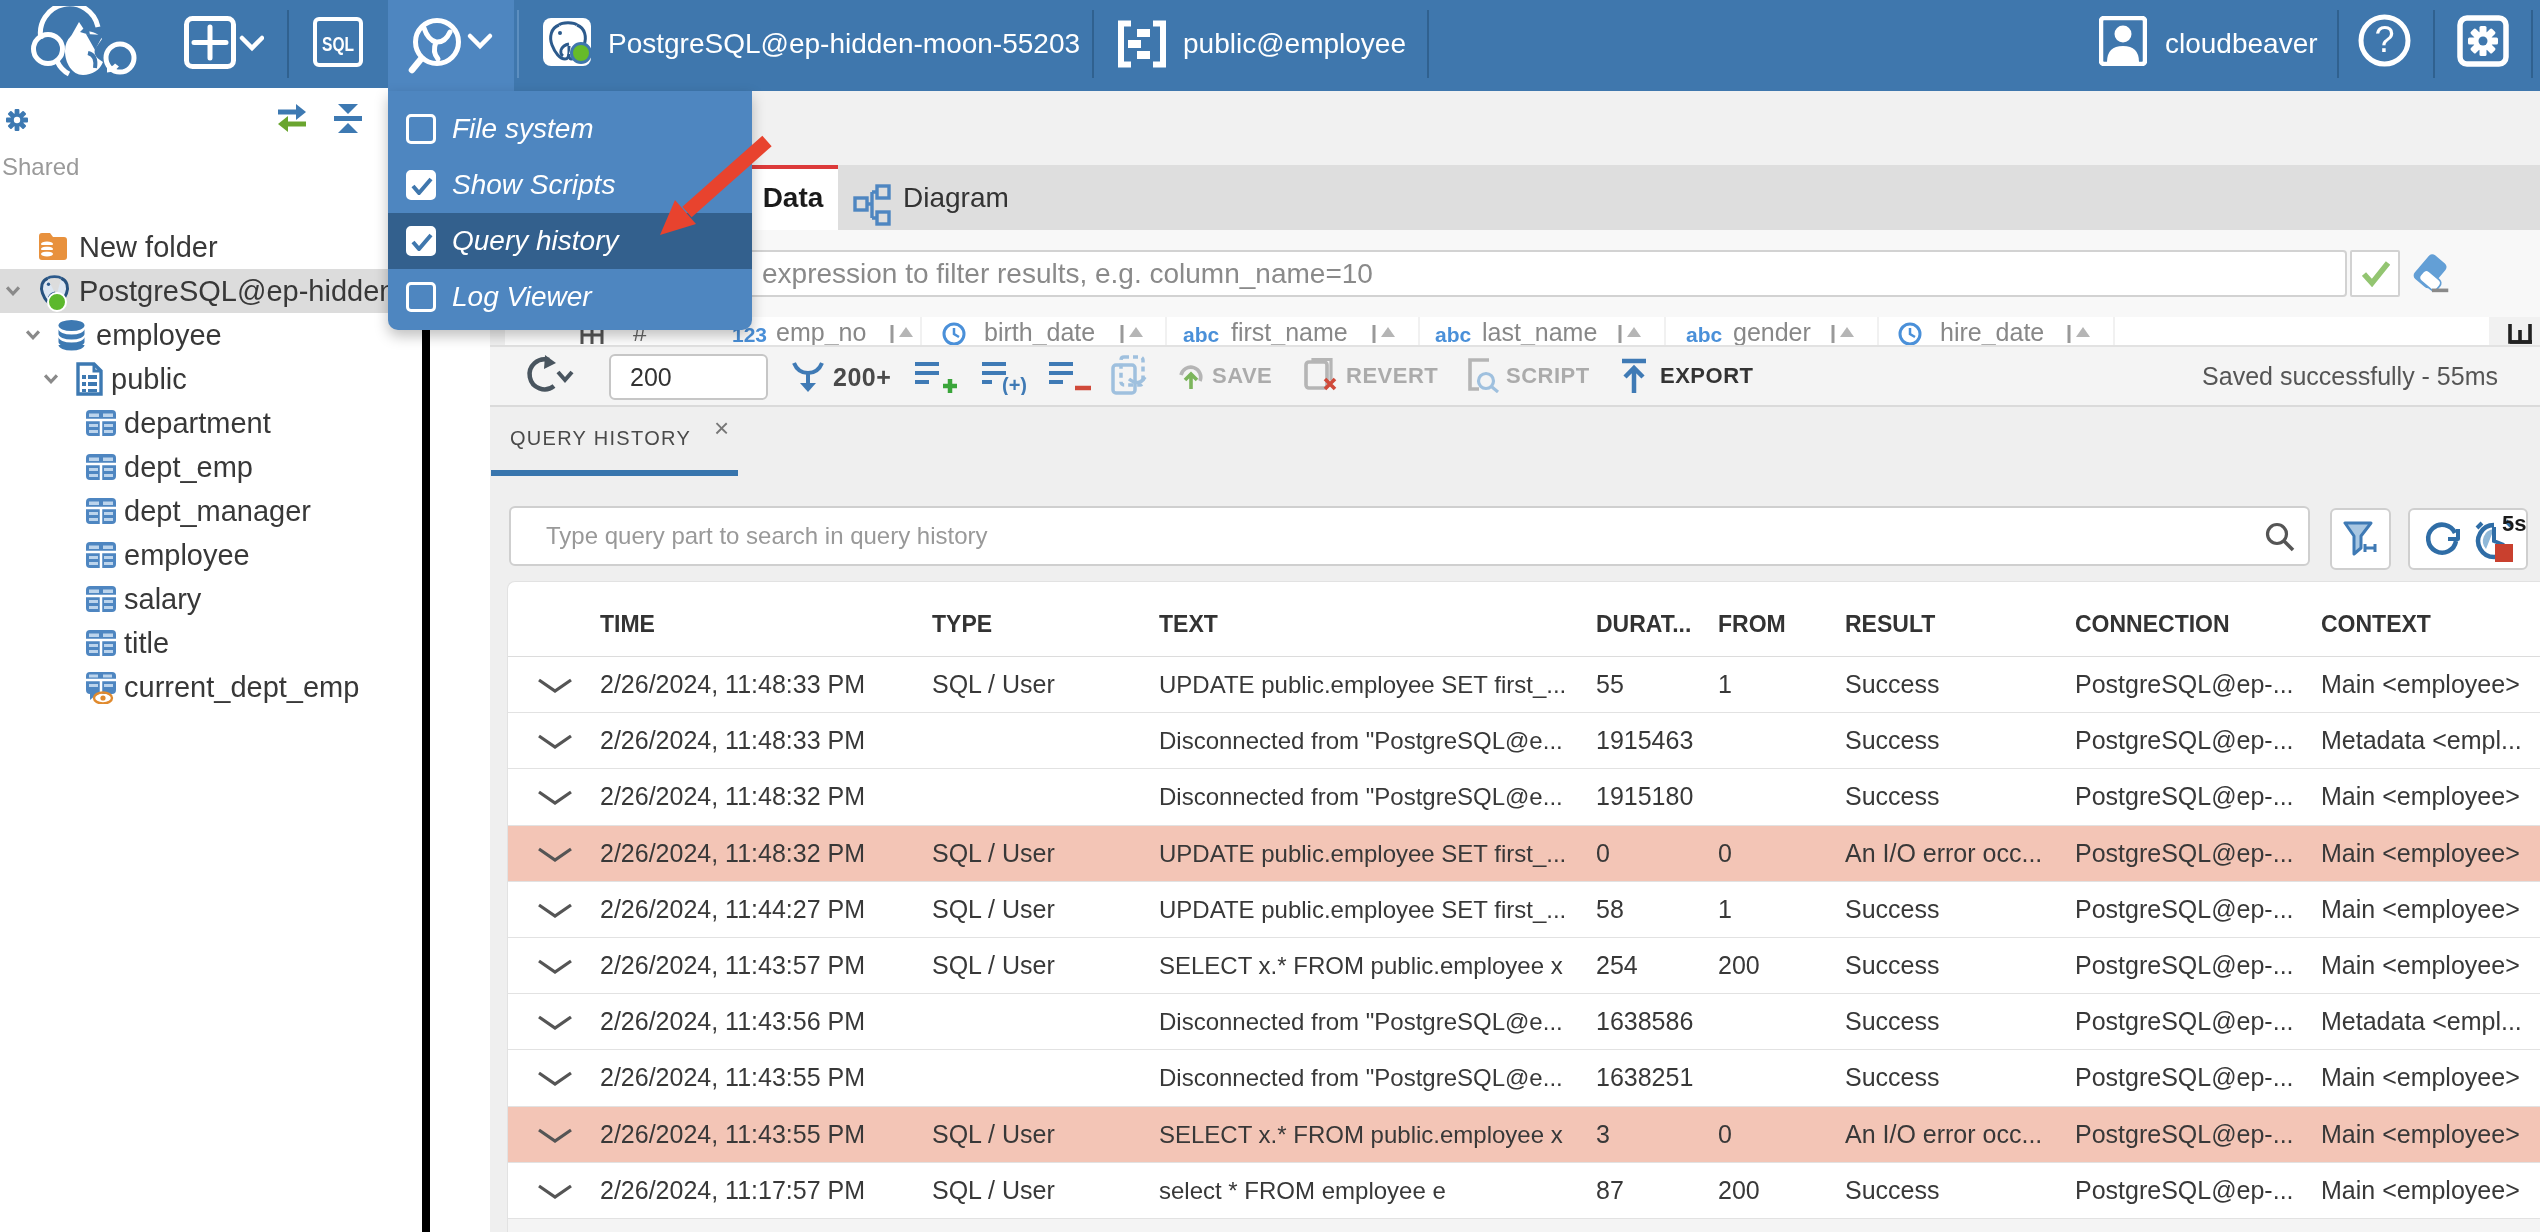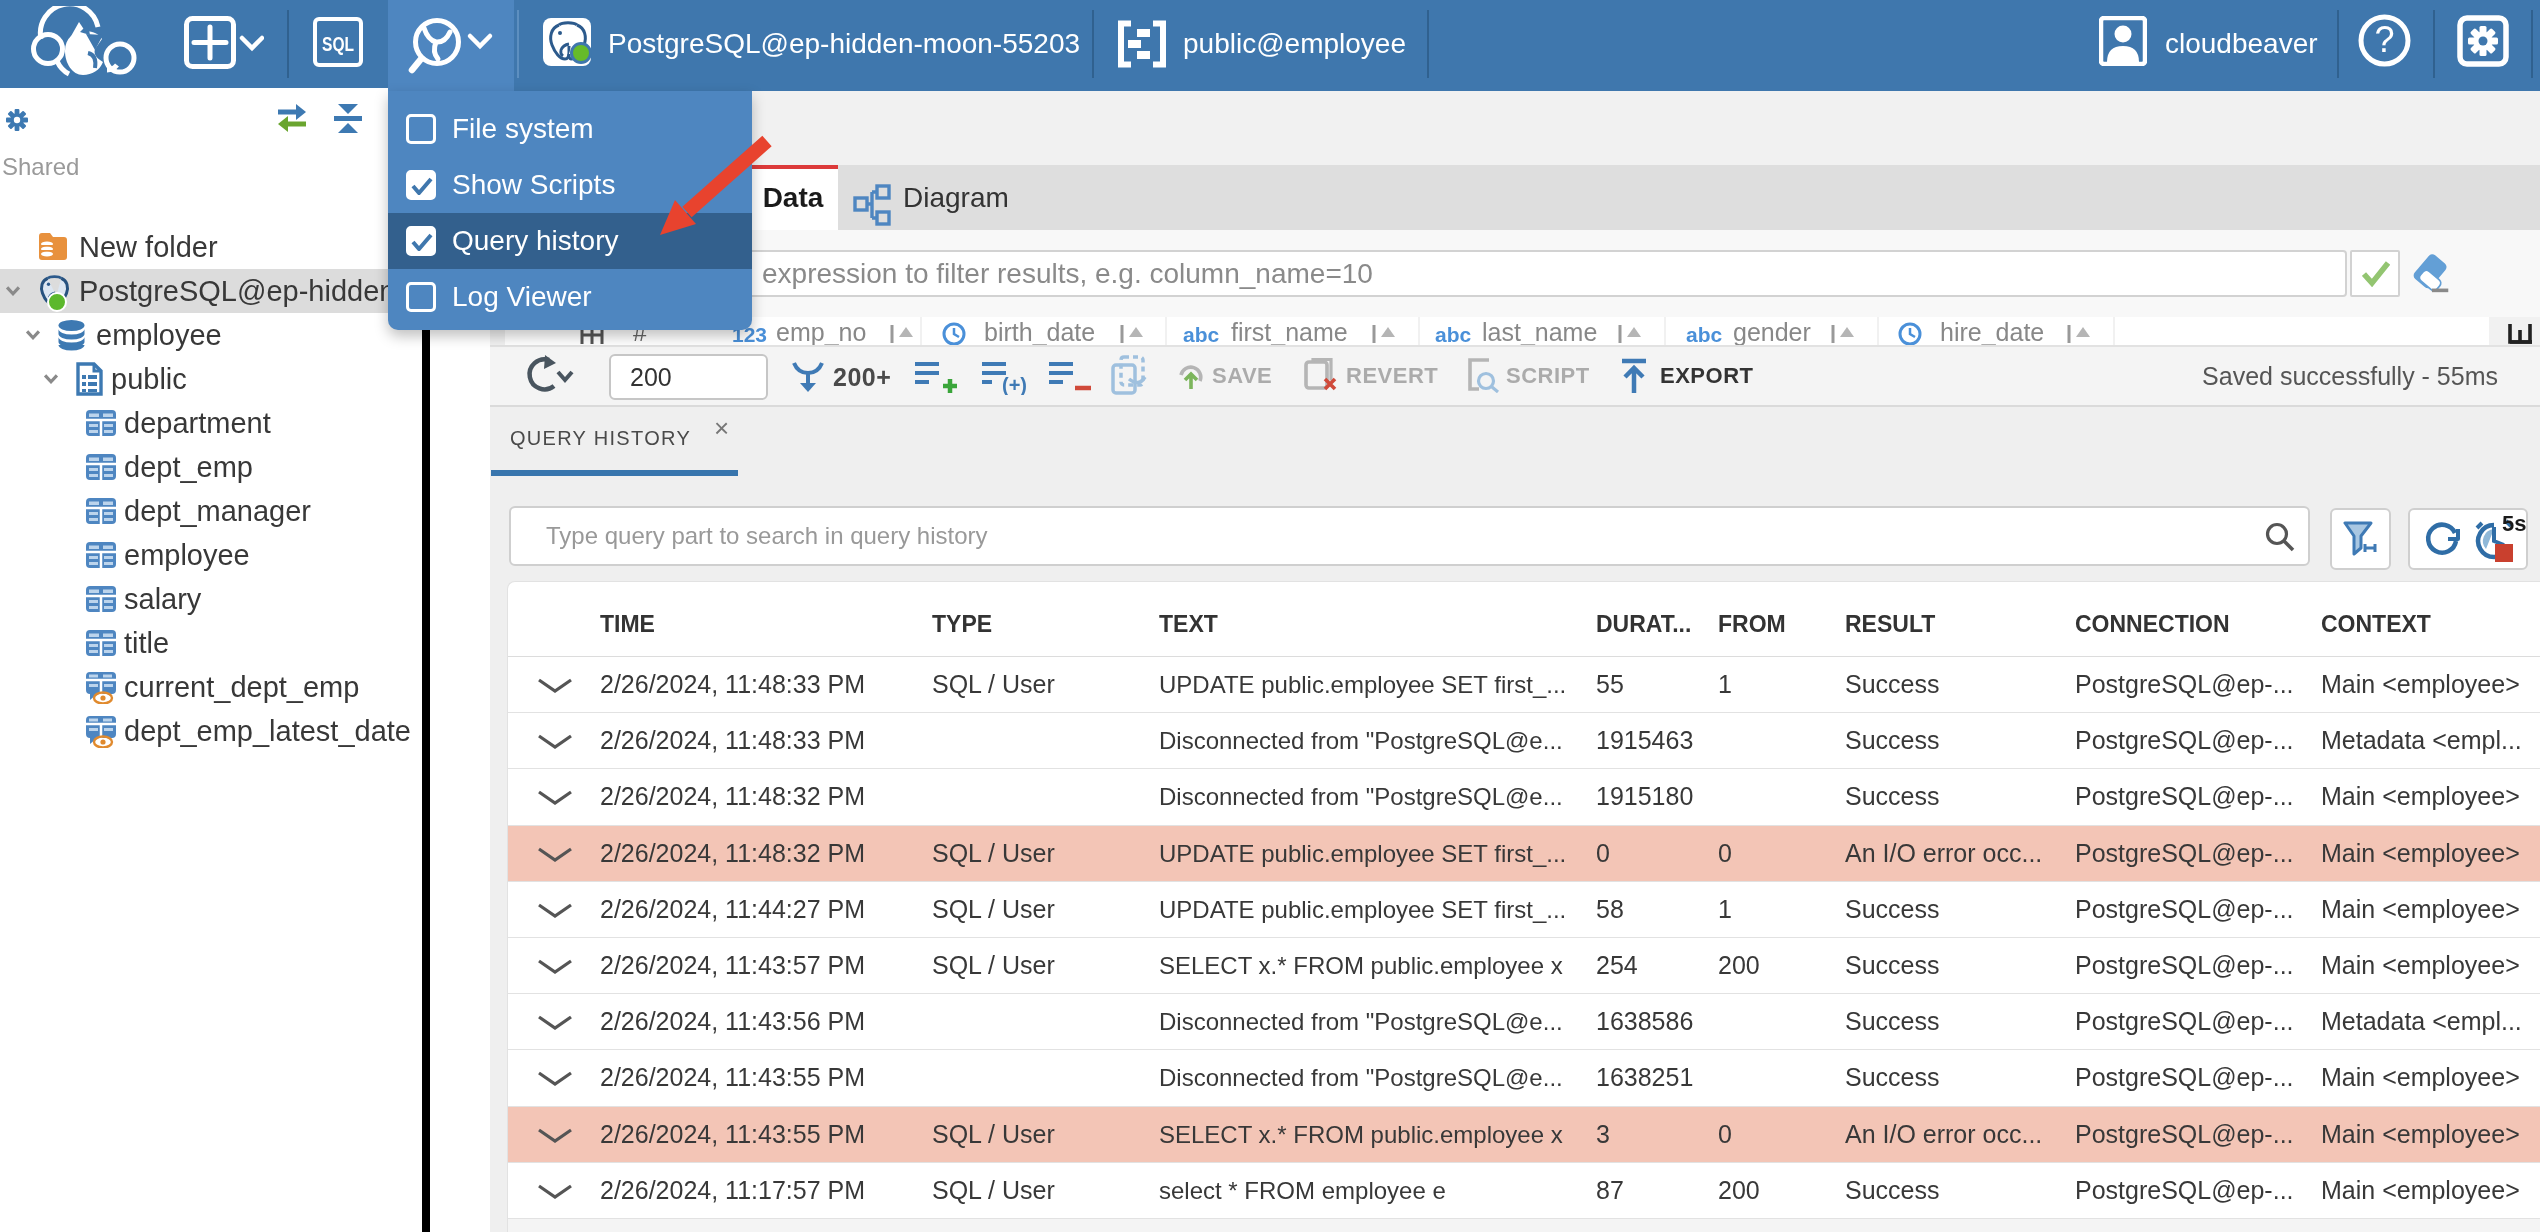--- a/index.html
+++ b/index.html
@@ -38,21 +38,21 @@
   #qhunderline { position:absolute; left:1px; top:63px; width:247px; height:6px; background:#3875ad; }
   .wbtn { position:absolute; background:#fff; border:2px solid #cfcfcf; border-radius:6px; }
   
   #qtable { position:absolute; left:17px; top:490px; width:2033px; height:651px; background:#fff; border-top:1px solid #e2e2e2; border-left:1px solid #e2e2e2; border-radius:8px 0 0 0; }
   .hrow { position:absolute; left:0; top:0; width:2033px; height:75px; border-bottom:1px solid #dcdcdc; }
   .hcell { position:absolute; top:5px; height:75px; line-height:75px; font-weight:bold; font-size:23px; color:#333; white-space:nowrap; }
   .drow { position:absolute; left:0; width:2033px; height:56.2px; border-bottom:1px solid #e2e2e2; background:#fff; }
   .drow.err { background:#f3c5b6; }
   .dcell { position:absolute; top:0; height:55px; line-height:55px; font-size:25px; color:#383838; white-space:nowrap; overflow:hidden; }
   
-  #menu { position:absolute; left:388px; top:91px; width:364px; height:239px; background:#4e86c0; border-radius:0 0 10px 10px; box-shadow:0 6px 14px rgba(0,0,0,.25); }
+  #menu { position:absolute; left:388px; top:91px; width:364px; height:239px; background:#4e86c0; border-radius:0 0 10px 10px; box-shadow:0 6px 14px rgba(0,0,0,.25);font-style:italic; }
   .mitem { position:absolute; left:0; width:364px; height:56px; }
   .mitem.sel { background:#33608d; }
   .mbox { position:absolute; left:18px; top:13px; width:30px; height:30px; border:3px solid #fff; border-radius:5px; }
   .mbox.on { background:#fff; }
   .mlbl { position:absolute; left:64px; top:0; height:56px; line-height:56px; color:#fff; font-size:28px; }
 </style>
 </head>
 <body>
 <div id="page">
   <div id="topbar" class="abs">
@@ -332,35 +332,20 @@
           <g fill="#bcd4ec">
             <rect x="3" y="2.5" width="9" height="3"></rect>
             <rect x="17" y="2.5" width="9" height="3"></rect>
             <rect x="3" y="12" width="9" height="3"></rect>
             <rect x="18" y="12" width="9" height="3"></rect>
           </g>
           <ellipse cx="17" cy="26" rx="9" ry="5.5" fill="none" stroke="#e08a2e" stroke-width="2.4"></ellipse>
           <circle cx="17" cy="26" r="2.6" fill="#e08a2e"></circle>
         </svg>
         <div class="lbl" style="left:124px">current_dept_emp</div>
-      </div>
-    <div class="trow" style="top:582px">
-        <svg class="abs" style="left:86px;top:7px" width="34" height="32" viewBox="0 0 34 32">
-          <path d="M0 4 a4 4 0 0 1 4 -4 h22 a4 4 0 0 1 4 4 v14 a4 4 0 0 1 -4 4 h-15 l-7 6 v-6 h-0 a4 4 0 0 1 -4 -4z" fill="#4e86c1"></path>
-          <path d="M0 8 h30 M15 8 v14" stroke="#fff" stroke-width="2.5"></path>
-          <g fill="#bcd4ec">
-            <rect x="3" y="2.5" width="9" height="3"></rect>
-            <rect x="17" y="2.5" width="9" height="3"></rect>
-            <rect x="3" y="12" width="9" height="3"></rect>
-            <rect x="18" y="12" width="9" height="3"></rect>
-          </g>
-          <ellipse cx="17" cy="26" rx="9" ry="5.5" fill="none" stroke="#e08a2e" stroke-width="2.4"></ellipse>
-          <circle cx="17" cy="26" r="2.6" fill="#e08a2e"></circle>
-        </svg>
-        <div class="lbl" style="left:124px">dept_emp_latest_date</div>
       </div>
   </div>
   <div id="main" class="abs">
     <div id="tabbar">
       <div id="datatab">
           <span>Data</span>
         </div>
       <svg class="abs" style="left:363px;top:19px" width="38" height="42" viewBox="0 0 38 42">
         <g fill="none" stroke="#4e86c1" stroke-width="3.4">
           <rect x="2" y="14" width="12" height="12"></rect>

